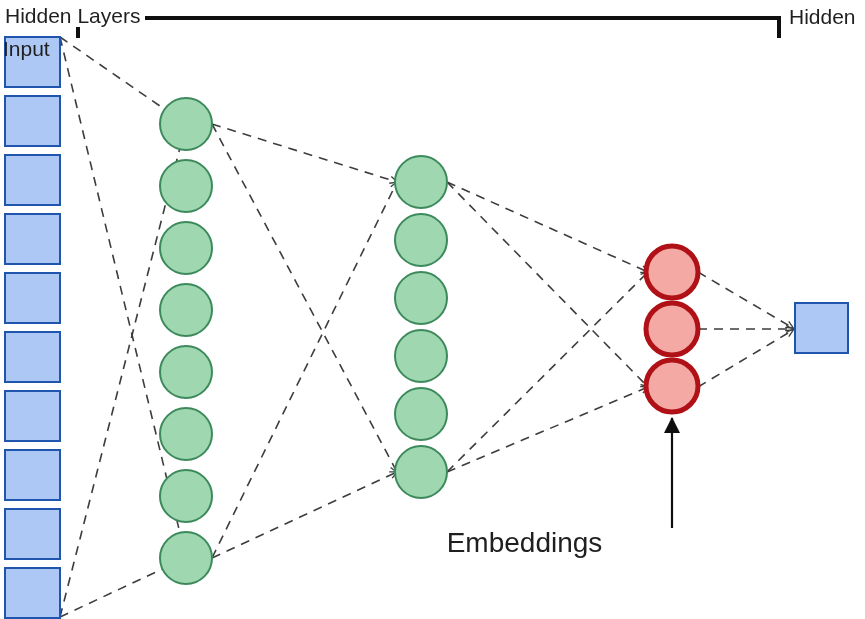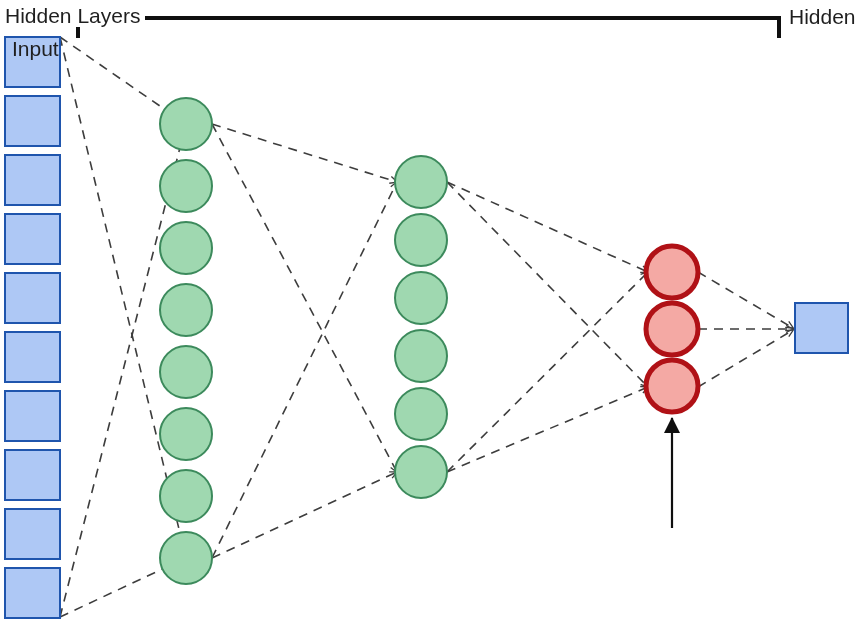--- a/index.html
+++ b/index.html
@@ -31,21 +31,21 @@
     display: block;
   }
   .hdr-label {
     position: absolute;
     font-size: 21px;
     line-height: 21px;
     color: #1f1f1f;
     white-space: nowrap;
     font-family: "Liberation Sans", sans-serif;
   }
-  #label-input  { left: 12px;  top: 6px; margin-top: 32px; }
+  #label-input  { left: 3px;  top: 6px; margin-top: 32px; }
   #label-output { left: 789px; top: 6px; }
   #label-hidden {
     left: 0; top: 5px;
     width: 826px;
     text-align: left;
     font-size: 21px;
     line-height: 21px;
   }
   #label-hidden span {
     background: #ffffff;
@@ -138,14 +138,15 @@
         <line x1="672" y1="528" x2="672" y2="418" stroke="#0f0f0f" stroke-width="2.2" marker-end="url(#mk-arrow-solid)"></line>
       </g>
   </svg>
 
   <div class="hdr-label" id="label-input">Input</div>
 
   <div class="hdr-label" id="label-hidden"><span>Hidden Layers</span></div>
 
   <div class="hdr-label" id="label-output">Hidden</div>
 
+  <div id="label-embeddings"><span>Embeddings</span></div>
 
 </div>
 
 </body></html>

